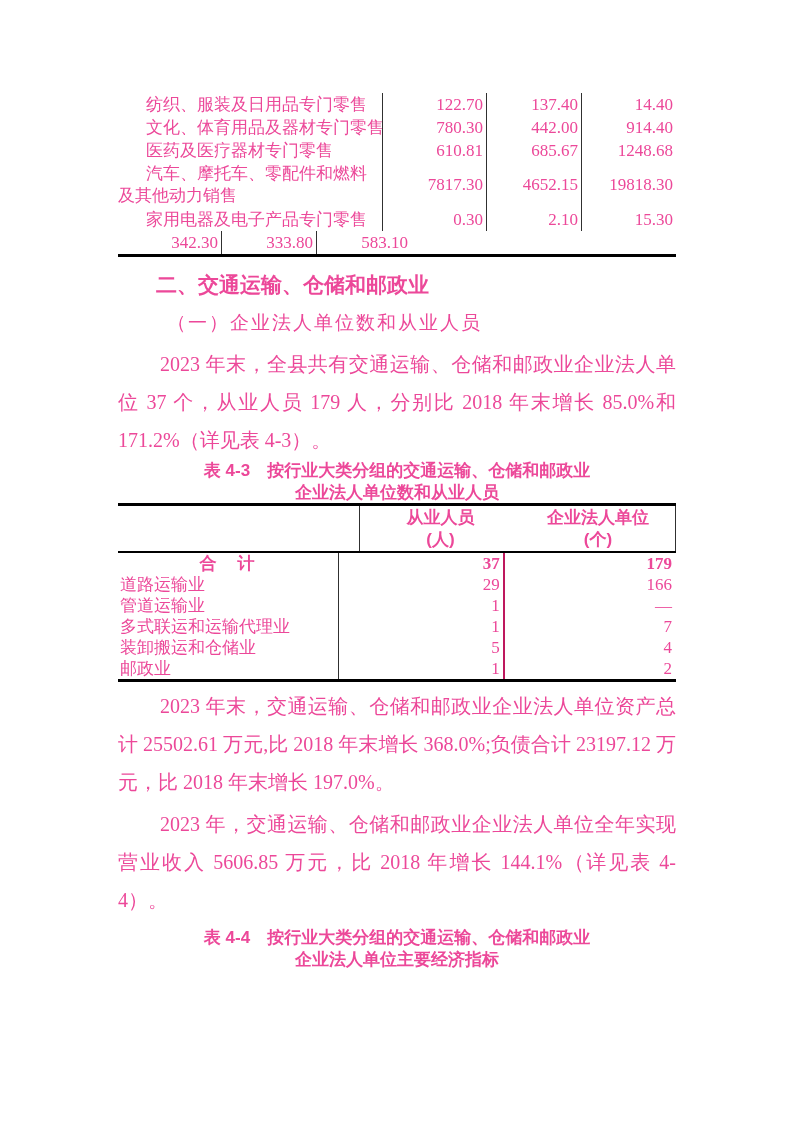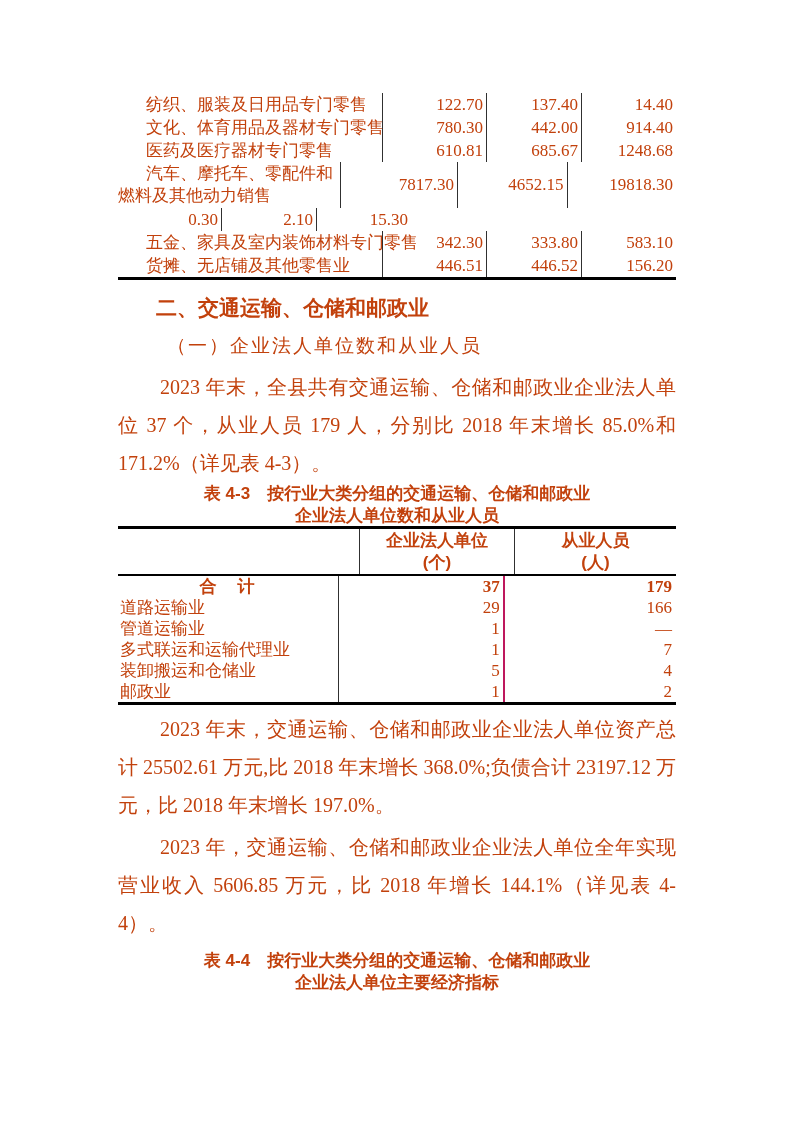--- a/index.html
+++ b/index.html
@@ -2,30 +2,30 @@
 <html><head>
 <meta charset="utf-8">
 <style>
   * { box-sizing: border-box; margin: 0; padding: 0; }
   html, body { background: #ffffff; }
   .page {
     position: relative;
     width: 793px;
     height: 1122px;
     background: #ffffff;
-    color: #c2410c;
+    color: #ec4899;
     font-family: "Liberation Serif", "DejaVu Serif", serif;
     overflow: hidden;
   }
   .content { width: 558px; margin-left: 118px; }
 
   
   .ttable { margin-top: 93px; border-bottom: 3px solid #000; }
   .trow { display: flex; height: 23px; font-size: 17px; }
-  .trow-tall { height: 46px; gap: 29px; }
+  .trow-tall { height: 46px; }
   .tc { height: 100%; }
   .tc-label {
     width: 265px;
     border-right: 1px solid #303030;
     line-height: 23px;
     text-indent: 28px;
     white-space: nowrap;
     overflow: visible;
   }
   .trow-tall .tc-label { line-height: 22px; padding-top: 1px; white-space: normal; }
@@ -129,56 +129,50 @@
         <div class="tc tc-num tc-n2">685.67</div>
         <div class="tc tc-num tc-n3">1248.68</div>
       </div>
       <div class="trow trow-tall">
         <div class="tc tc-label">汽车、摩托车、零配件和燃料及其他动力销售</div>
         <div class="tc tc-num tc-n1">7817.30</div>
         <div class="tc tc-num tc-n2">4652.15</div>
         <div class="tc tc-num tc-n3">19818.30</div>
       </div>
       <div class="trow">
+        <div class="tc tc-label">家用电器及电子产品专门零售</div>
         <div class="tc tc-num tc-n1">0.30</div>
         <div class="tc tc-num tc-n2">2.10</div>
         <div class="tc tc-num tc-n3">15.30</div>
       </div>
       <div class="trow">
-        <div class="tc tc-label">五金、家具及室内装饰材料专门零售</div>
         <div class="tc tc-num tc-n1">342.30</div>
         <div class="tc tc-num tc-n2">333.80</div>
         <div class="tc tc-num tc-n3">583.10</div>
       </div>
-      <div class="trow">
-        <div class="tc tc-label">货摊、无店铺及其他零售业</div>
-        <div class="tc tc-num tc-n1">446.51</div>
-        <div class="tc tc-num tc-n2">446.52</div>
-        <div class="tc tc-num tc-n3">156.20</div>
-      </div>
     </div>
 
     <div class="h2">二、交通运输、仓储和邮政业</div>
     <div class="h3">（一）企业法人单位数和从业人员</div>
     <p class="para para-1">2023 年末，全县共有交通运输、仓储和邮政业企业法人单位 37 个，从业人员 179 人，分别比 2018 年末增长 85.0%和 171.2%（详见表 4-3）。</p>
 
     <div class="tbl-title">表 4-3　按行业大类分组的交通运输、仓储和邮政业</div>
     <div class="tbl-title">企业法人单位数和从业人员</div>
 
     <div class="t43">
       <div class="t43-header">
         <div class="hc hc-label"></div>
+        <div class="hc hc-3">
+          <div>从业人员</div>
+          <div>(人)</div>
+        </div>
         <div class="hc hc-2">
           <div>企业法人单位</div>
           <div>(个)</div>
         </div>
-        <div class="hc hc-3">
-          <div>从业人员</div>
-          <div>(人)</div>
-        </div>
       </div>
       <div class="t43-row total">
         <div class="bc-label">合　计</div>
         <div class="bc-v1">37</div>
         <div class="bc-v2">179</div>
       </div>
       <div class="t43-row">
         <div class="bc-label">道路运输业</div>
         <div class="bc-v1">29</div>
         <div class="bc-v2">166</div>

